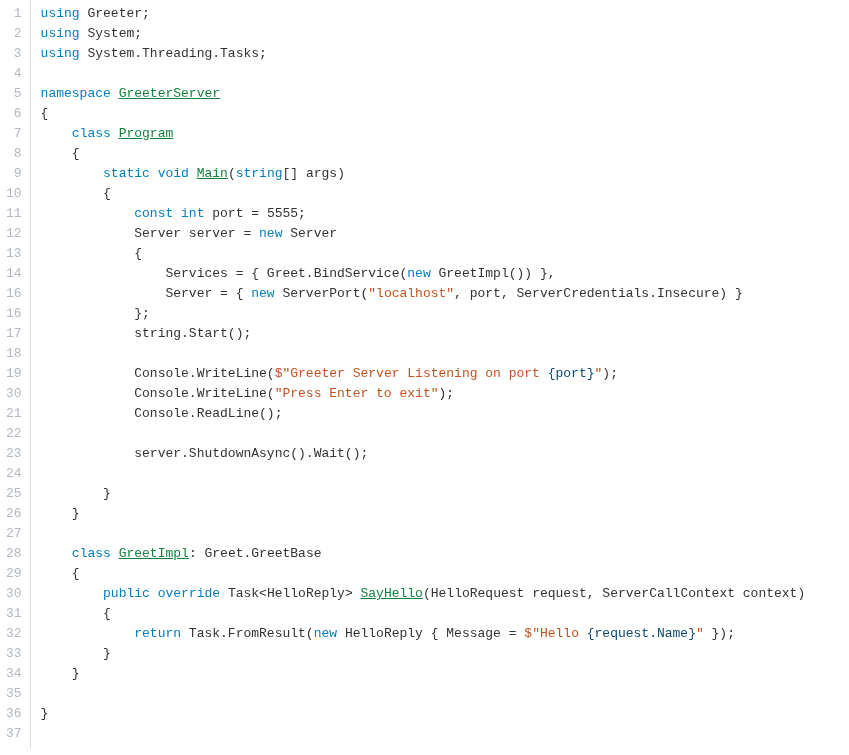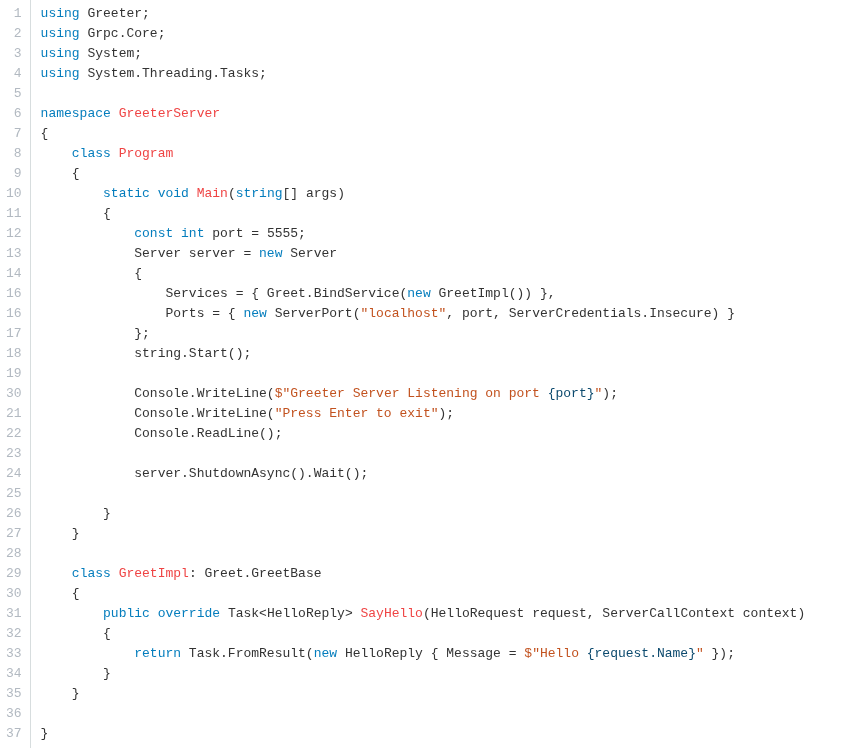--- a/index.html
+++ b/index.html
@@ -27,21 +27,21 @@
   }
   .gutter .ln { height: 20px; line-height: 20px; }
   .code {
     flex: 1 1 auto;
     padding: 4px 0 4px 10px;
     background: #ffffff;
     overflow: auto;
   }
   .code .line { height: 20px; line-height: 20px; white-space: pre; }
   .kw   { color: #047dbd; }       
-  .type { color: #ef4444; }       
+  .type { color: #15803d; text-decoration: underline; }       
   .str  { color: #c2521f; }       
   .interp { color: #0c4a6e; }
 </style>
 </head>
 <body>
 
 <div class="editor">
   <div class="gutter" id="gutter">
       <div class="ln">1</div>
       <div class="ln">2</div>
@@ -76,35 +76,34 @@
       <div class="ln">31</div>
       <div class="ln">32</div>
       <div class="ln">33</div>
       <div class="ln">34</div>
       <div class="ln">35</div>
       <div class="ln">36</div>
       <div class="ln">37</div>
     </div>
   <div class="code">
     <div class="line"><span class="kw">using</span><span> Greeter;</span></div>
-    <div class="line"><span class="kw">using</span><span> Grpc.Core;</span></div>
     <div class="line"><span class="kw">using</span><span> System;</span></div>
     <div class="line"><span class="kw">using</span><span> System.Threading.Tasks;</span></div>
     <div class="line"></div>
     <div class="line"><span class="kw">namespace</span><span> </span><span class="type">GreeterServer</span></div>
     <div class="line"><span>{</span></div>
     <div class="line"><span>    </span><span class="kw">class</span><span> </span><span class="type">Program</span></div>
     <div class="line"><span>    {</span></div>
     <div class="line"><span>        </span><span class="kw">static</span><span> </span><span class="kw">void</span><span> </span><span class="type">Main</span><span>(</span><span class="kw">string</span><span>[] args)</span></div>
     <div class="line"><span>        {</span></div>
     <div class="line"><span>            </span><span class="kw">const</span><span> </span><span class="kw">int</span><span> port = 5555;</span></div>
     <div class="line"><span>            Server server = </span><span class="kw">new</span><span> Server</span></div>
     <div class="line"><span>            {</span></div>
     <div class="line"><span>                Services = { Greet.BindService(</span><span class="kw">new</span><span> GreetImpl()) },</span></div>
-    <div class="line"><span>                Ports = { </span><span class="kw">new</span><span> ServerPort(</span><span class="str">"localhost"</span><span>, port, ServerCredentials.Insecure) }</span></div>
+    <div class="line"><span>                Server = { </span><span class="kw">new</span><span> ServerPort(</span><span class="str">"localhost"</span><span>, port, ServerCredentials.Insecure) }</span></div>
     <div class="line"><span>            };</span></div>
     <div class="line"><span>            string.Start();</span></div>
     <div class="line"></div>
     <div class="line"><span>            Console.WriteLine(</span><span class="str">$</span><span class="str">"Greeter Server Listening on port </span><span class="interp">{port}</span><span class="str">"</span><span>);</span></div>
     <div class="line"><span>            Console.WriteLine(</span><span class="str">"Press Enter to exit"</span><span>);</span></div>
     <div class="line"><span>            Console.ReadLine();</span></div>
     <div class="line"></div>
     <div class="line"><span>            server.ShutdownAsync().Wait();</span></div>
     <div class="line"></div>
     <div class="line"><span>        }</span></div>

